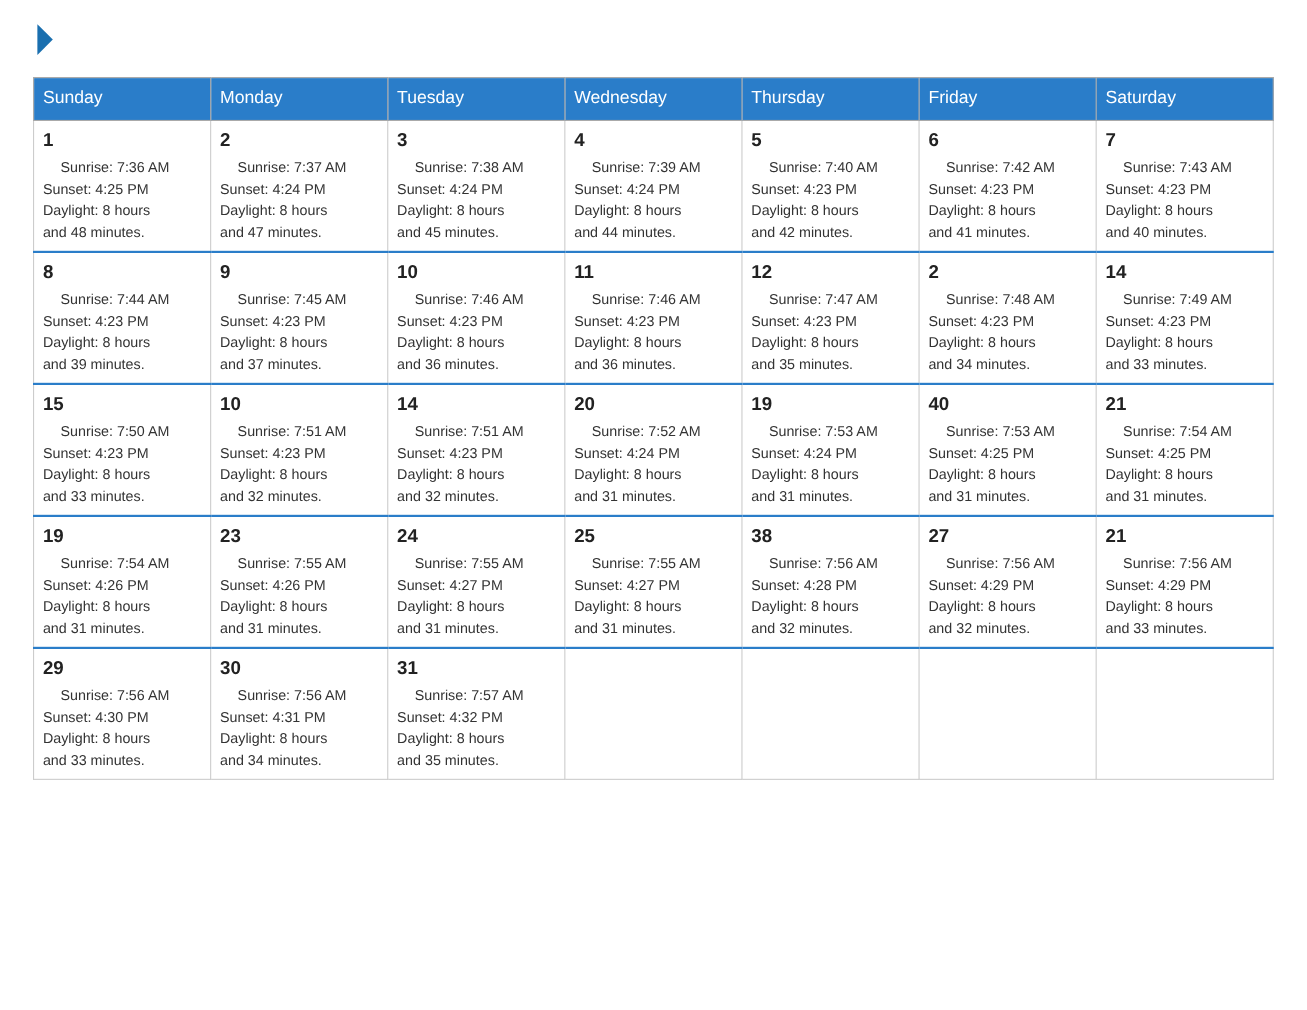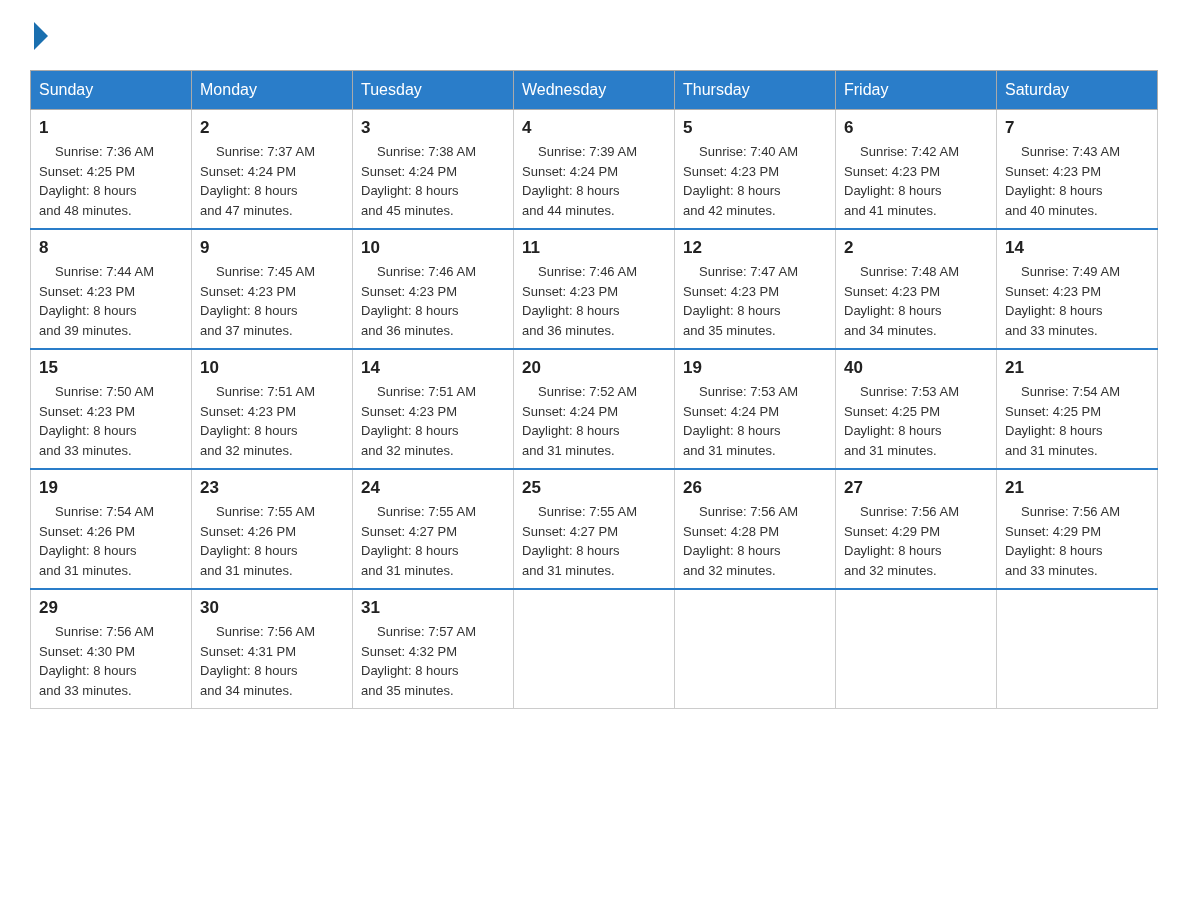--- a/index.html
+++ b/index.html
@@ -232,21 +232,21 @@
       </td>
         <td>
         <span class="day-number">24</span>
         <span class="day-info">Sunrise: 7:55 AM<br>Sunset: 4:27 PM<br>Daylight: 8 hours<br>and 31 minutes.</span>
       </td>
         <td>
         <span class="day-number">25</span>
         <span class="day-info">Sunrise: 7:55 AM<br>Sunset: 4:27 PM<br>Daylight: 8 hours<br>and 31 minutes.</span>
       </td>
         <td>
-        <span class="day-number">26</span>
+        <span class="day-number">38</span>
         <span class="day-info">Sunrise: 7:56 AM<br>Sunset: 4:28 PM<br>Daylight: 8 hours<br>and 32 minutes.</span>
       </td>
         <td>
         <span class="day-number">27</span>
         <span class="day-info">Sunrise: 7:56 AM<br>Sunset: 4:29 PM<br>Daylight: 8 hours<br>and 32 minutes.</span>
       </td>
         <td>
         <span class="day-number">21</span>
         <span class="day-info">Sunrise: 7:56 AM<br>Sunset: 4:29 PM<br>Daylight: 8 hours<br>and 33 minutes.</span>
       </td>

